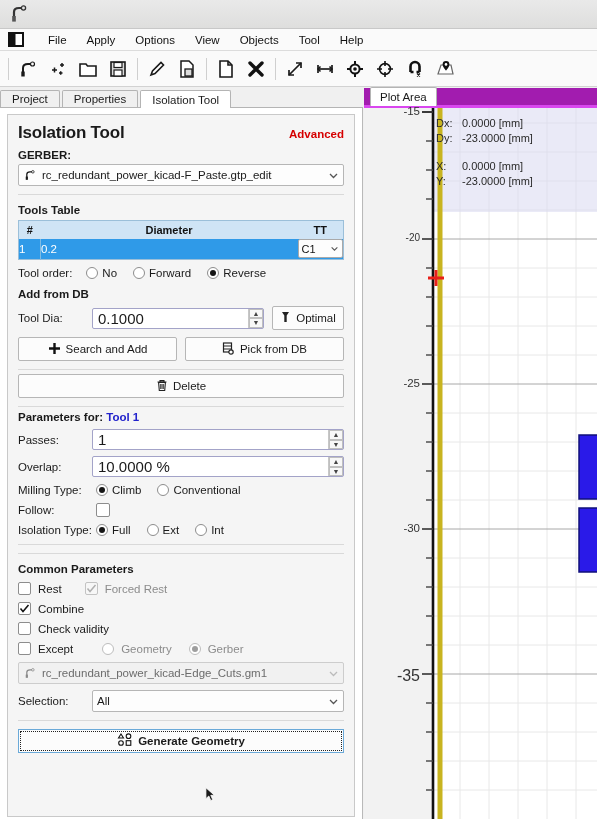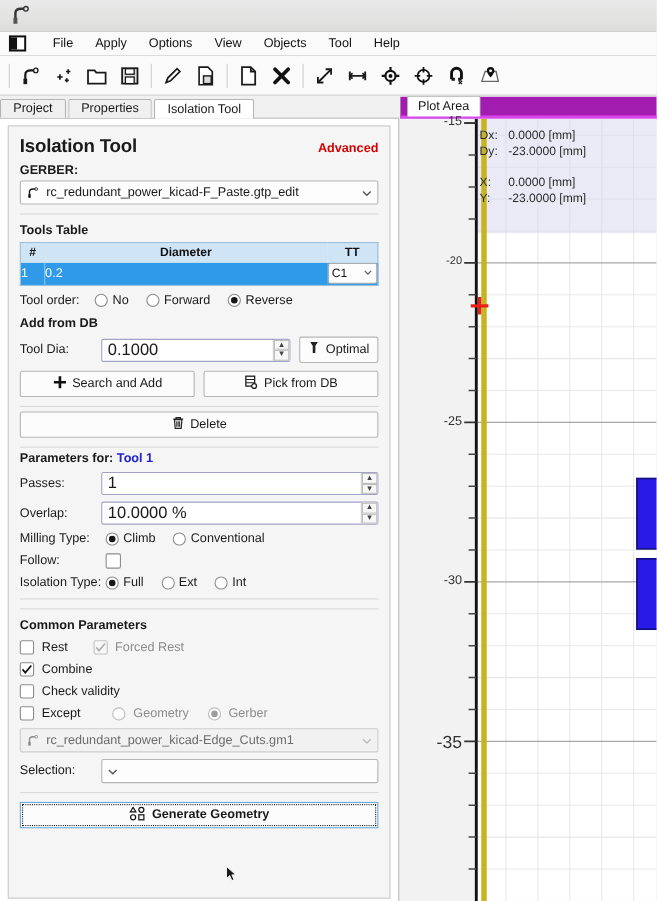--- a/index.html
+++ b/index.html
@@ -563,20 +563,21 @@
         <span class="chev">
           <svg width="11" height="11" viewBox="0 0 11 11">
               <path d="M2 4 L5.5 7.5 L9 4" stroke="#bbb" stroke-width="1.3" fill="none"></path>
             </svg>
         </span>
       </div>
 
       <div class="field-row">
         <span class="field-lbl">Selection:</span>
         <div class="combo" style="margin-top:0">
+          <span class="ctext">All</span>
           <span class="chev">
             <svg width="11" height="11" viewBox="0 0 11 11">
                 <path d="M2 4 L5.5 7.5 L9 4" stroke="#555" stroke-width="1.3" fill="none"></path>
               </svg>
           </span>
         </div>
       </div>
 
       <div class="hr"></div>
 

